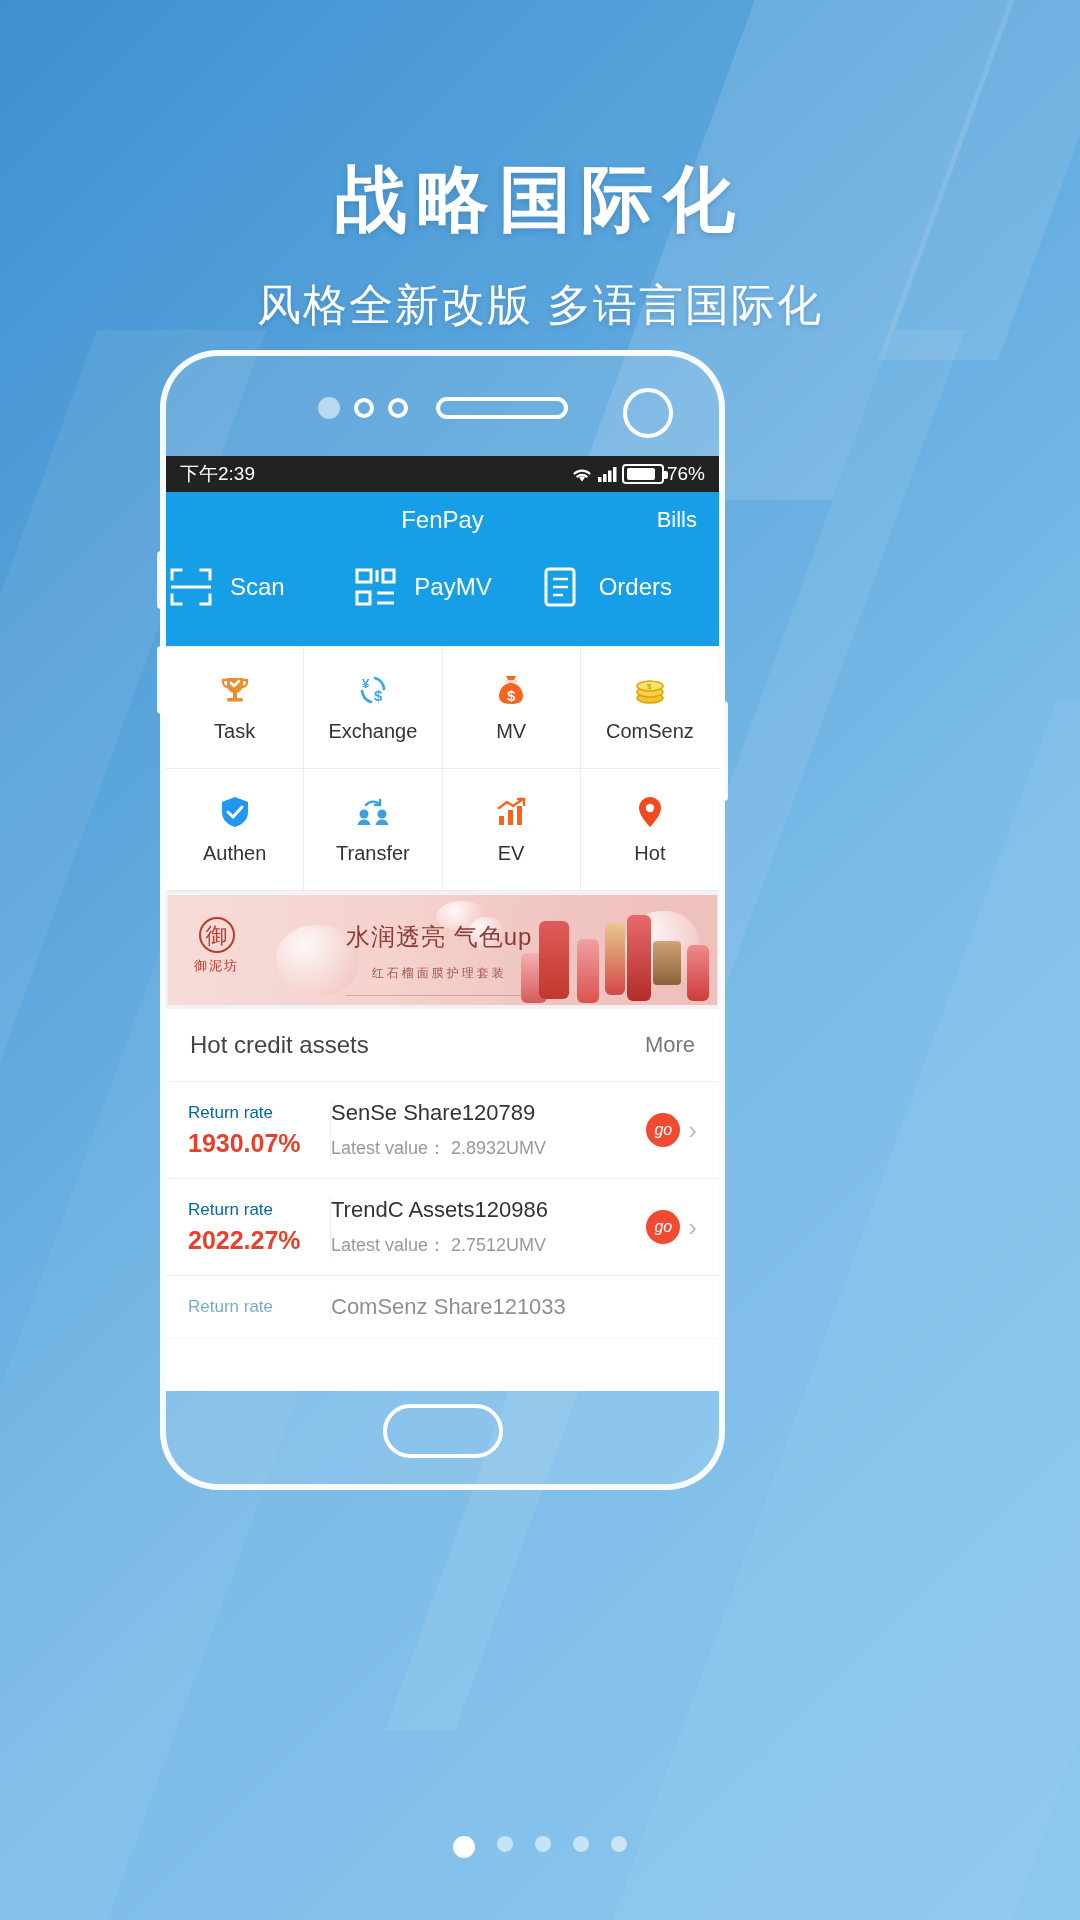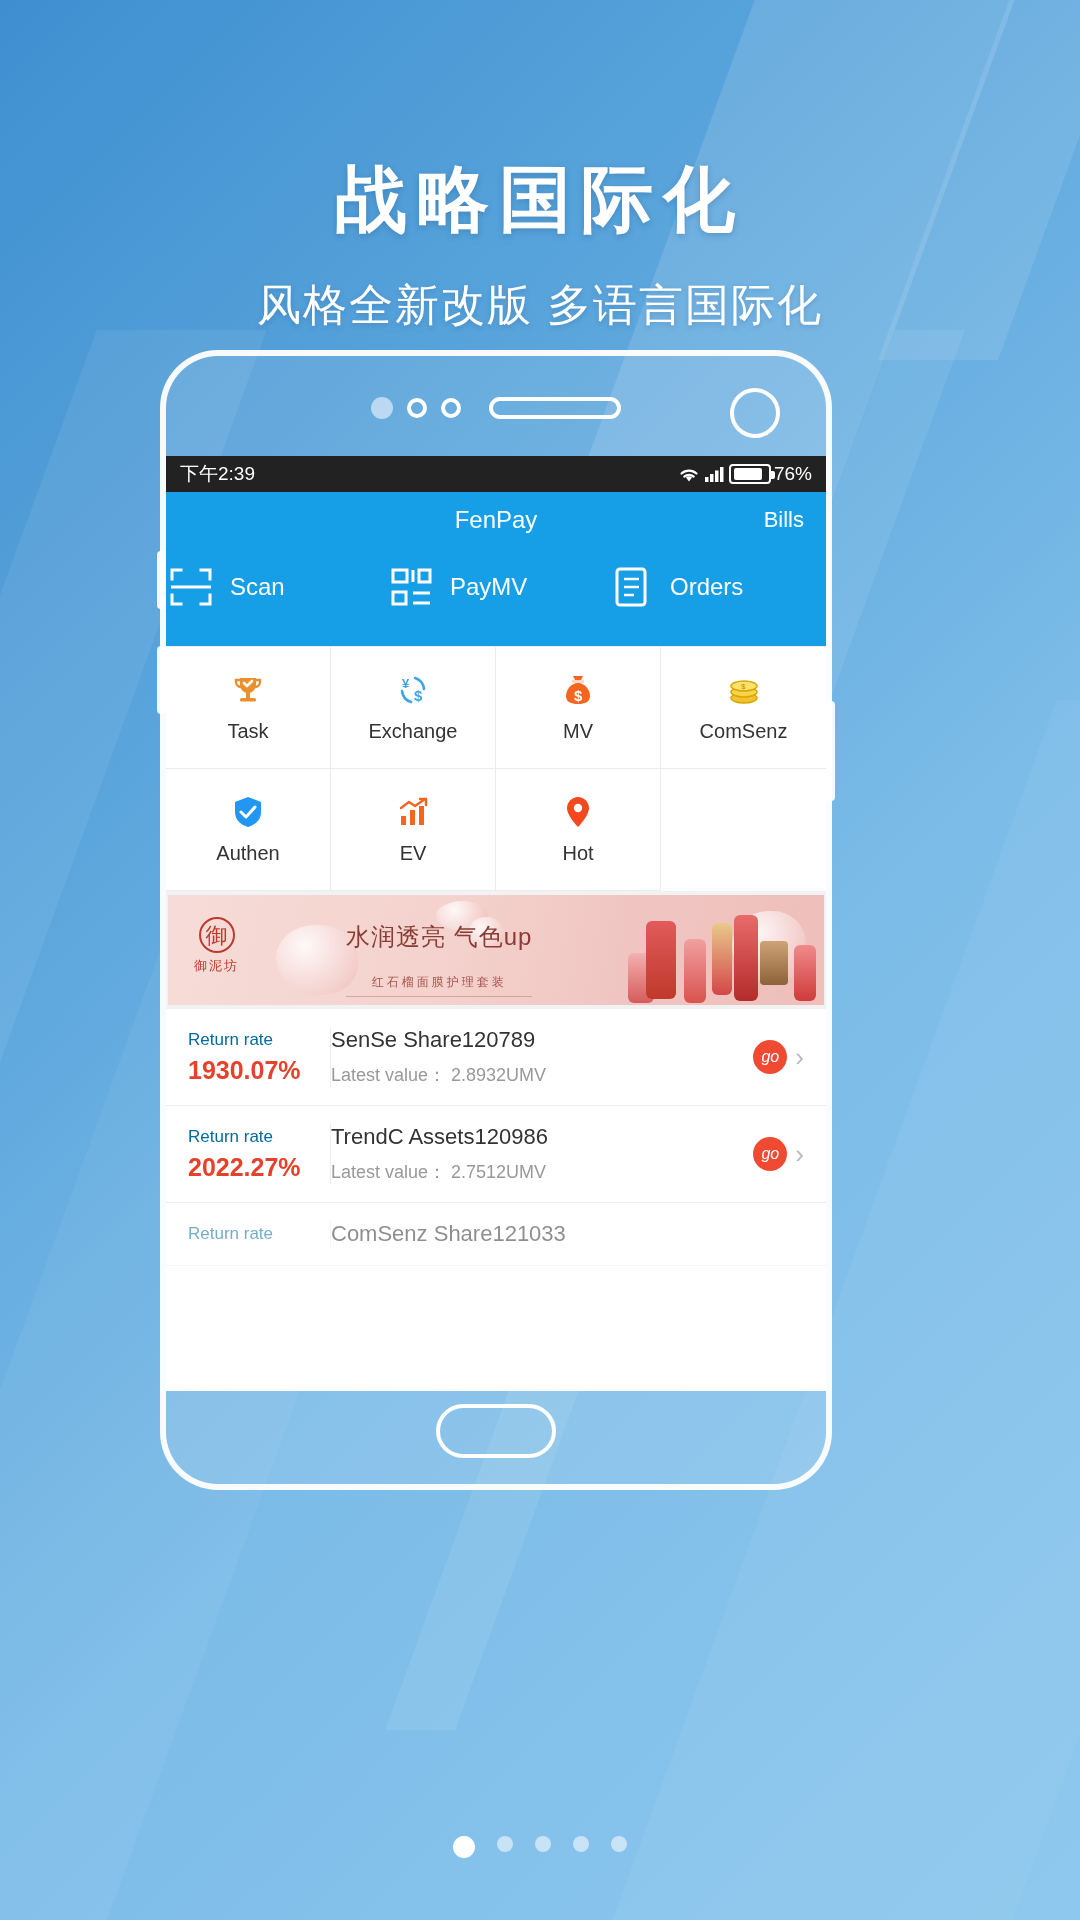--- a/index.html
+++ b/index.html
@@ -24,21 +24,21 @@
     margin-top:152px; font-size:72px; font-weight:bold; letter-spacing:10px;
     text-shadow:0 2px 6px rgba(30,80,130,.30);
   }
   .hero-sub {
     margin-top:28px; font-size:44px; font-weight:normal; letter-spacing:2px;
     text-shadow:0 2px 5px rgba(30,80,130,.25);
   }
 
   
   .phone {
-    position:absolute; left:160px; top:350px; width:672px; height:1140px;
+    position:absolute; left:160px; top:350px; width:565px; height:1140px;
     border:6px solid rgba(255,255,255,.95); border-radius:58px;
     background:rgba(255,255,255,.10);
   }
   .phone-btn { position:absolute; background:rgba(255,255,255,.92); border-radius:4px; }
   .btn-vol1 { left:-9px; top:195px; width:9px; height:58px; }
   .btn-vol2 { left:-9px; top:290px; width:9px; height:68px; }
   .btn-pwr  { right:-9px; top:345px; width:9px; height:100px; }
 
   .phone-top { position:absolute; top:22px; left:0; right:0; height:60px; display:flex; align-items:center; justify-content:center; gap:14px; }
   .dot-filled { width:22px; height:22px; border-radius:50%; background:rgba(255,255,255,.55); }
@@ -82,21 +82,21 @@
   .banner { height:118px; background:#f2f2f2; padding:4px 0; position:relative; }
   .banner-inner {
     height:110px; margin:0 2px; position:relative; overflow:hidden;
     background:linear-gradient(100deg,#f6dcd8 0%, #f4d2cd 42%, #f0c5c1 70%, #eebfbb 100%);
   }
   .banner-logo { position:absolute; left:26px; top:22px; text-align:center; color:#c0392b; }
   .logo-circle { width:36px; height:36px; border-radius:50%; border:2px solid #c0392b; margin:0 auto; font-size:22px; line-height:33px; }
   .logo-text { font-size:13px; letter-spacing:2px; margin-top:4px; }
   .banner-copy { position:absolute; left:178px; top:26px; text-align:center; }
   .banner-head { font-size:24px; color:#8a3b33; letter-spacing:1px; }
-  .banner-sub { font-size:12px; color:#a6544c; letter-spacing:3px; margin-top:21px; border-bottom:1px solid rgba(160,80,70,.35); padding-bottom:5px; }
+  .banner-sub { font-size:12px; color:#a6544c; letter-spacing:3px; margin-top:12px; border-bottom:1px solid rgba(160,80,70,.35); padding-bottom:13px; }
   .banner-drop { position:absolute; border-radius:50% 50% 45% 55%; background:radial-gradient(circle at 35% 30%, rgba(255,255,255,.85), rgba(238,180,175,.65)); }
   .d1 { left:108px; top:30px; width:82px; height:70px; }
   .d2 { left:268px; top:6px; width:52px; height:30px; border-radius:50%; }
   .d3 { left:300px; top:22px; width:36px; height:34px; }
   .d4 { right:18px; top:16px; width:74px; height:72px; border-radius:52% 48% 45% 55%; }
   .prod { position:absolute; bottom:4px; border-radius:6px; }
   .p1 { right:148px; bottom:6px; width:30px; height:78px; background:linear-gradient(#e05b5b,#c0392b); }
   .p2 { right:118px; bottom:2px; width:22px; height:64px; background:linear-gradient(#f0a0a0,#d9534f); }
   .p3 { right:92px; bottom:10px; width:20px; height:72px; background:linear-gradient(#e8c98a,#d4464a); }
   .p4 { right:66px; bottom:4px; width:24px; height:86px; background:linear-gradient(#e86b6b,#b42b2b); }
@@ -281,20 +281,33 @@
       <div class="grid-cell">
         <span>
           <svg width="36" height="36" viewBox="0 0 36 36">
             <path d="M18 3l13 5v10c0 8-6 13-13 15C11 31 5 26 5 18V8z" fill="#2196f3"></path>
             <path d="M11 18l5 5 9-10" stroke="#fff" stroke-width="3" fill="none" stroke-linecap="round" stroke-linejoin="round"></path>
           </svg>
         </span>
         <span class="grid-label">Authen</span>
       </div>
 
+      <div class="grid-cell">
+        <span>
+          <svg width="36" height="36" viewBox="0 0 36 36">
+            <circle cx="9" cy="20" r="4.5" fill="#3aa0e0"></circle>
+            <circle cx="27" cy="20" r="4.5" fill="#3aa0e0"></circle>
+            <path d="M2.5 31c1-4 3.5-5.5 6.5-5.5S14.5 27 15.5 31z" fill="#3aa0e0"></path>
+            <path d="M20.5 31c1-4 3.5-5.5 6.5-5.5s5.5 1.5 6.5 5.5z" fill="#3aa0e0"></path>
+            <path d="M11 11a9 9 0 0 1 14 0" stroke="#3aa0e0" stroke-width="2.4" fill="none" stroke-linecap="round"></path>
+            <path d="M25 6v5h-5" stroke="#3aa0e0" stroke-width="2.4" fill="none" stroke-linecap="round" stroke-linejoin="round"></path>
+          </svg>
+        </span>
+        <span class="grid-label">Transfer</span>
+      </div>
 
       <div class="grid-cell">
         <span>
           <svg width="36" height="36" viewBox="0 0 36 36">
             <rect x="6" y="22" width="5" height="9" fill="#f4651f"></rect>
             <rect x="15" y="16" width="5" height="15" fill="#f4651f"></rect>
             <rect x="24" y="12" width="5" height="19" fill="#f4651f"></rect>
             <path d="M6 14l8-6 6 4 10-7" stroke="#f4651f" stroke-width="2.4" fill="none" stroke-linecap="round" stroke-linejoin="round"></path>
             <path d="M25 5h6v6" stroke="#f4651f" stroke-width="2.4" fill="none" stroke-linecap="round" stroke-linejoin="round"></path>
           </svg>
@@ -330,20 +343,24 @@
         <div class="prod p7"></div>
         <div class="prod p1"></div>
         <div class="prod p2"></div>
         <div class="prod p3"></div>
         <div class="prod p4"></div>
         <div class="prod p5"></div>
         <div class="prod p6"></div>
       </div>
     </div>
 
+    <div class="section-head">
+      <span class="section-title">Hot credit assets</span>
+      <span class="section-more">More</span>
+    </div>
 
     <div class="asset-row">
       <div class="asset-left">
         <div class="asset-rate-label">Return rate</div>
         <div class="asset-rate">1930.07%</div>
       </div>
       <div class="asset-mid">
         <div class="asset-name">SenSe Share120789</div>
         <div class="asset-value">Latest value： 2.8932UMV</div>
       </div>

